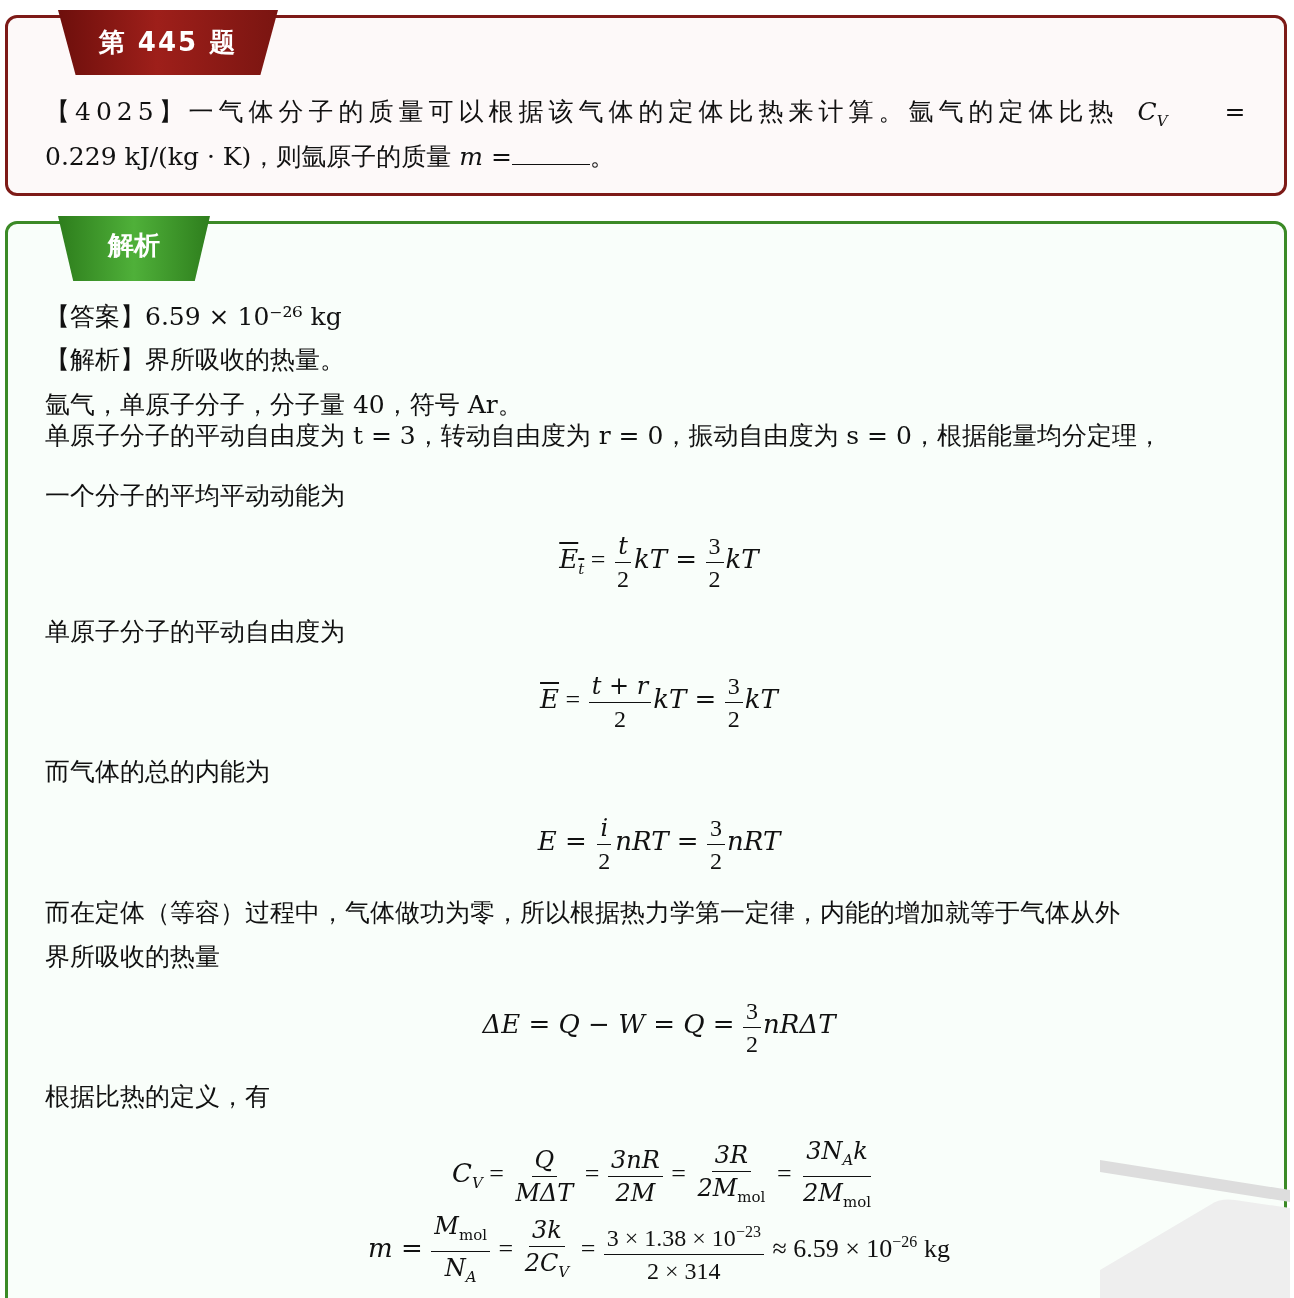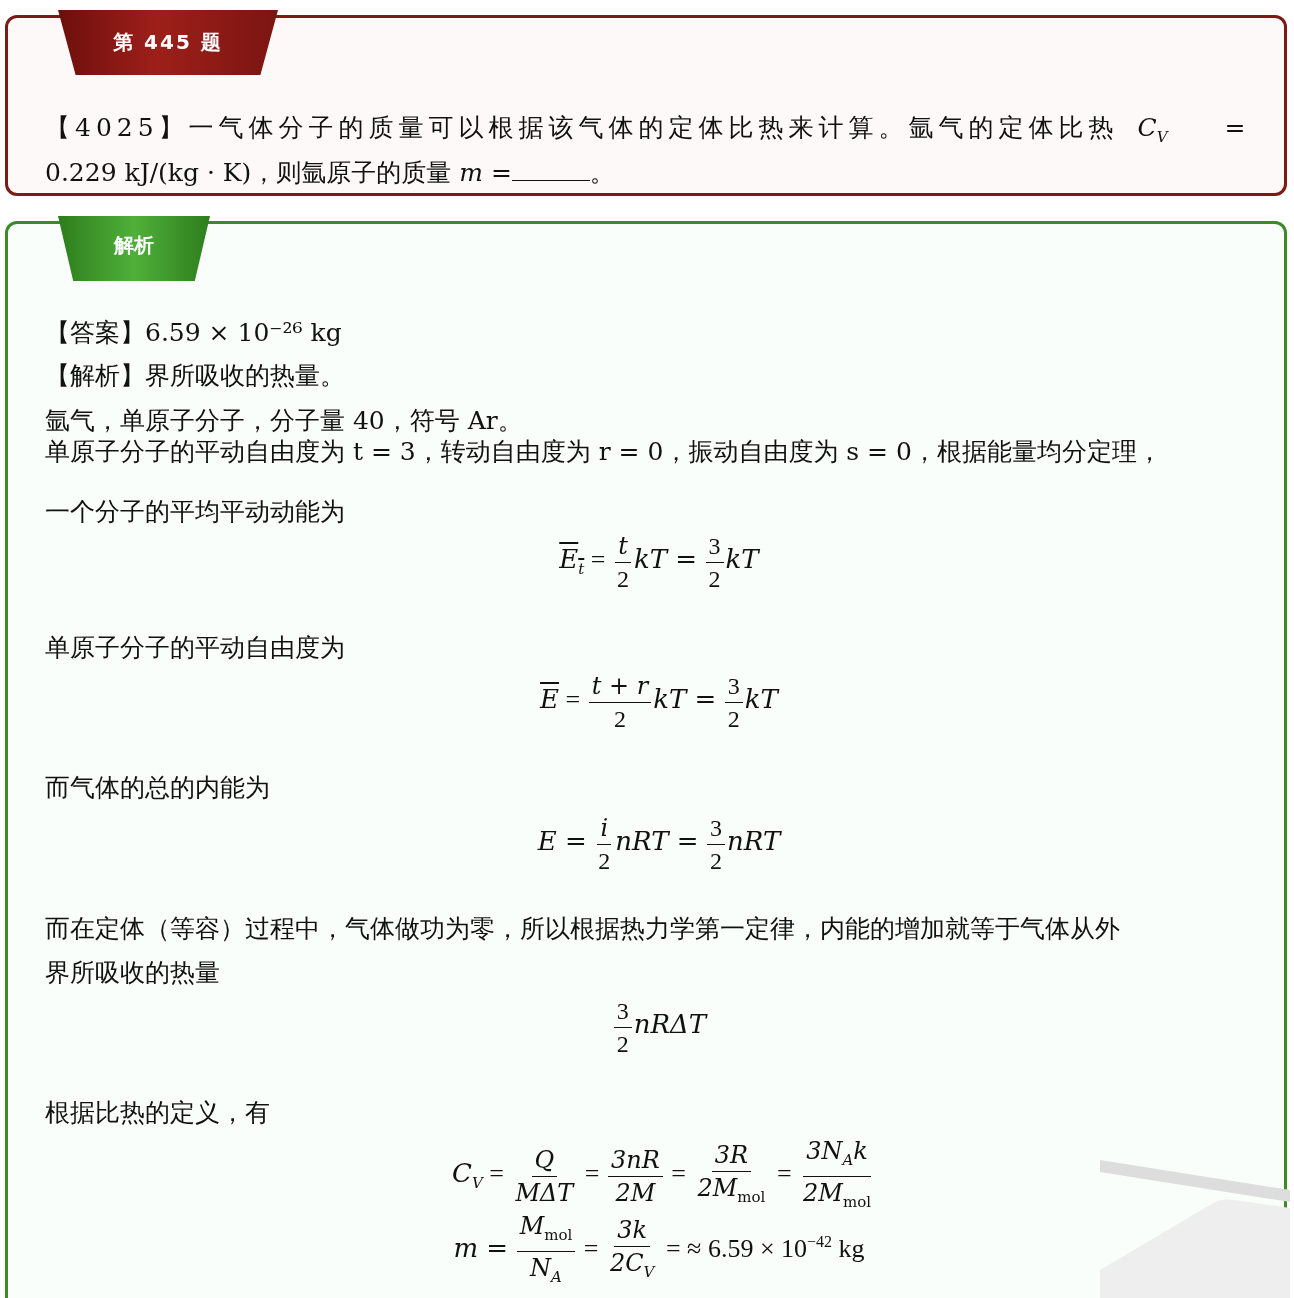--- a/index.html
+++ b/index.html
@@ -2,32 +2,32 @@
 <html><head>
 <meta charset="utf-8">
 <style>
   html, body { margin:0; padding:0; background:#ffffff; }
   body { width:1294px; height:1298px; position:relative; overflow:hidden;
          font-family:"DejaVu Serif","Liberation Serif",serif; color:#111; }
   .box { position:absolute; left:5px; width:1282px; border-radius:12px; box-sizing:border-box; }
   .qbox { top:15px; height:181px; border:3px solid #7d1a17; background:#fdf9f9; }
   .abox { top:221px; height:1090px; border:3px solid #3b8a26; background:#f9fefa; }
   .tab { position:absolute; color:#fff; font-family:"DejaVu Sans","Liberation Sans",sans-serif;
-         font-weight:bold; font-size:20px; text-align:center; }
+         font-weight:bold; font-size:26px; text-align:center; }
   .qtab { left:58px; top:6px; width:220px; height:69px; }
   .qtab .shape { position:absolute; left:0; top:0; width:100%; height:100%;
      background:linear-gradient(90deg,#6d0f0c 0%,#9e1f1a 45%,#7a1511 100%);
      clip-path:polygon(0 4px,100% 4px,92% 100%,8% 100%); border-radius:4px; }
   .qtab .label { position:relative; line-height:72px; letter-spacing:2px; }
   .atab { left:58px; top:212px; width:152px; height:69px; }
   .atab .shape { position:absolute; left:0; top:0; width:100%; height:100%;
      background:linear-gradient(90deg,#2d7d1c 0%,#4fb039 50%,#2e7e1d 100%);
      clip-path:polygon(0 4px,100% 4px,90% 100%,10% 100%); border-radius:4px; }
   .atab .label { position:relative; line-height:66px; }
-  .line { position:absolute; left:45px; font-size:25px; white-space:nowrap;margin-top:16px; }
+  .line { position:absolute; left:45px; font-size:25px; white-space:nowrap; }
   .q1 { top:95px; letter-spacing:5px; }
   .q2 { top:140px; }
   .m { font-family:"DejaVu Serif","Liberation Serif",serif; font-style:italic; }
   .blank { display:inline-block; width:78px; border-bottom:1.5px solid #111; height:22px; vertical-align:baseline; }
   .eq { position:absolute; left:0; width:1294px; text-align:center; font-size:26px; white-space:nowrap;
         font-family:"Liberation Serif","DejaVu Serif",serif;margin-left:12px; }
   .frac { display:inline-flex; flex-direction:column; align-items:center; vertical-align:middle; margin:0 2px; font-size:24px; }
   .frac .num { border-bottom:1.5px solid #111; padding:0 3px; line-height:32px; }
   .frac .den { line-height:32px; padding:0 3px; }
   .ov { text-decoration:overline; }
@@ -106,20 +106,21 @@
   <span class="frac">
       <span class="num">3</span>
       <span class="den">2</span>
     </span><span class="m">nRT</span>
 </div>
 
 <div class="line" style="top:896px;">而在定体（等容）过程中，气体做功为零，所以根据热力学第一定律，内能的增加就等于气体从外</div>
 <div class="line" style="top:940px;">界所吸收的热量</div>
 
 <div class="eq" style="top:995px;">
+  <span class="m">ΔE = Q − W = Q =</span>
   <span class="frac">
       <span class="num">3</span>
       <span class="den">2</span>
     </span><span class="m">nRΔT</span>
 </div>
 
 <div class="line" style="top:1080px;">根据比热的定义，有</div>
 
 <div class="eq" style="top:1135px;left:5px;">
   <span class="m"><span>C</span><sub>V</sub></span> =
@@ -144,19 +145,23 @@
 <div class="eq" style="top:1210px;">
   <span class="m">m =</span>
   <span class="frac">
       <span class="num m"><span>M</span><sub style="font-style:normal">mol</sub></span>
       <span class="den m"><span>N</span><sub>A</sub></span>
     </span> =
   <span class="frac">
       <span class="num m">3k</span>
       <span class="den m"><span>2C</span><sub>V</sub></span>
     </span> =
-  <span><span>≈ 6.59 × 10</span><sup>−42</sup> <span>kg</span></span>
+  <span class="frac">
+      <span class="num"><span>3 × 1.38 × 10</span><sup>−23</sup></span>
+      <span class="den">2 × 314</span>
+    </span>
+  <span><span>≈ 6.59 × 10</span><sup>−26</sup> <span>kg</span></span>
 </div>
 
 <svg class="watermark" viewBox="0 0 190 140">
   <path d="M0 0 L190 30 L190 42 L0 12 Z" fill="#dddddd"></path>
   <path d="M110 45 Q120 38 135 40 L190 48 L190 140 L0 140 L0 110 Z" fill="#eeeeee"></path>
 </svg>
 
 </body></html>

